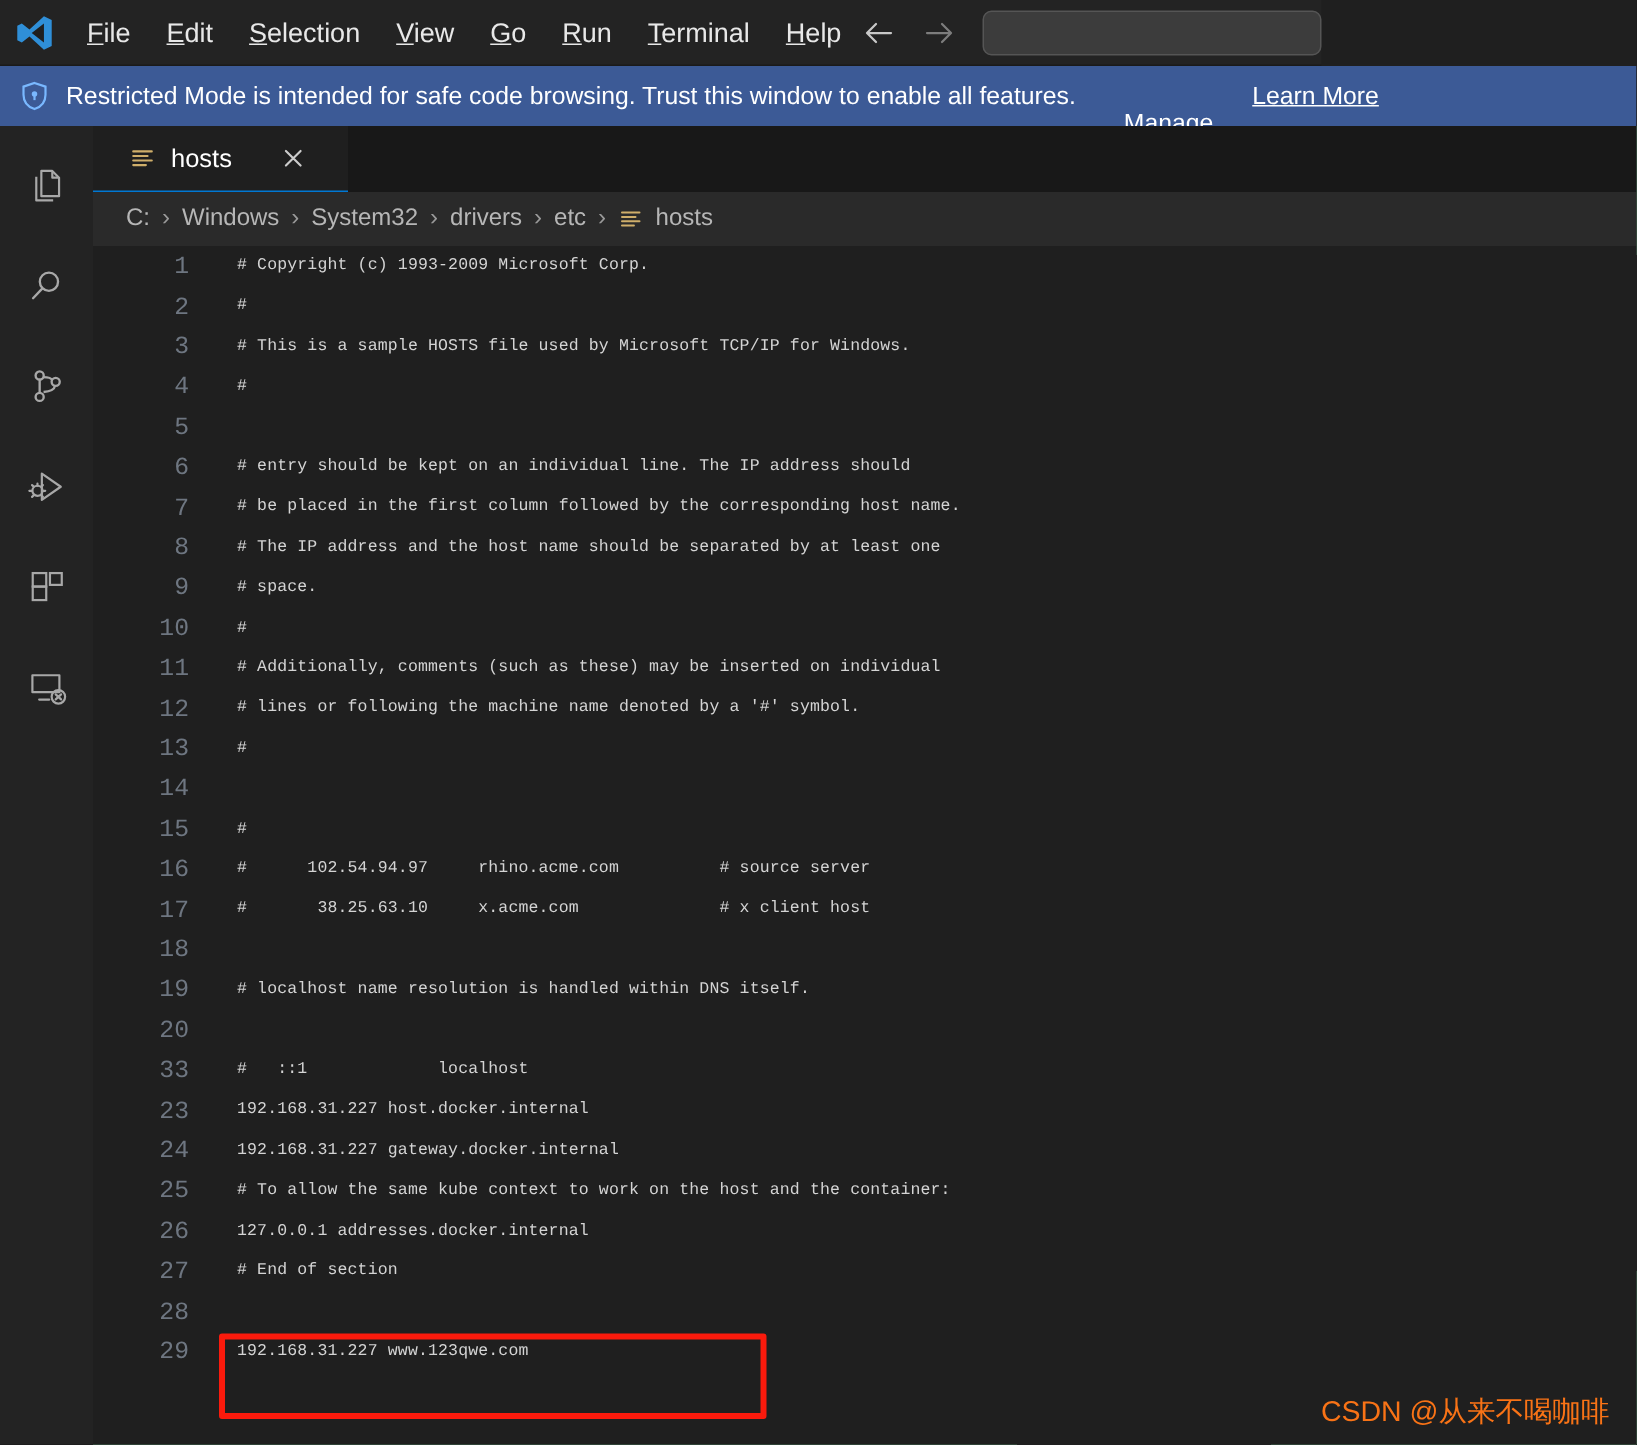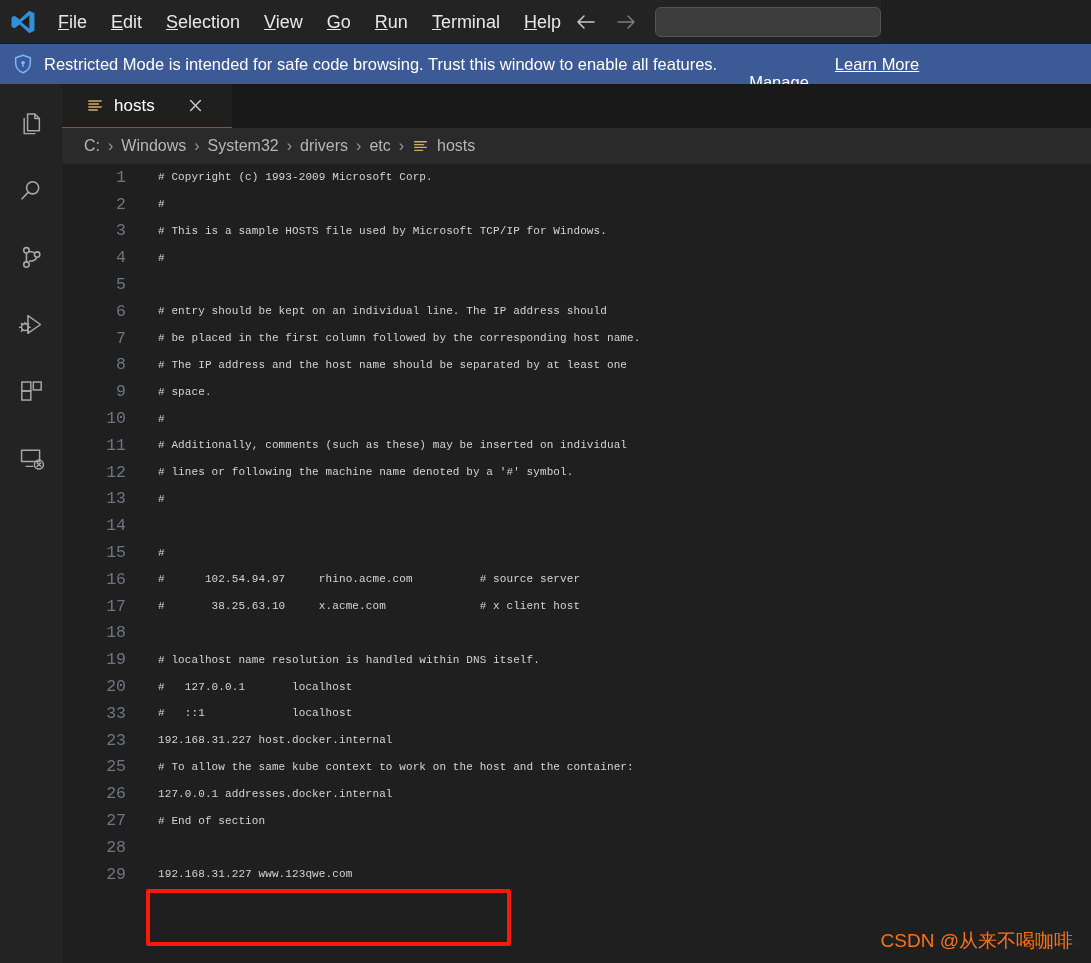--- a/index.html
+++ b/index.html
@@ -508,31 +508,34 @@
           <div class="code-line">
             <div class="ln">18</div>
             <div class="code-text"></div>
           </div>
           <div class="code-line">
             <div class="ln">19</div>
             <div class="code-text"># localhost name resolution is handled within DNS itself.</div>
           </div>
           <div class="code-line">
             <div class="ln">20</div>
-            <div class="code-text">#   127.0.0.1       localhost</div>
           </div>
           <div class="code-line">
             <div class="ln">33</div>
             <div class="code-text">#   ::1             localhost</div>
           </div>
           <div class="code-line">
             <div class="ln">23</div>
             <div class="code-text">192.168.31.227 host.docker.internal</div>
           </div>
           <div class="code-line">
+            <div class="ln">24</div>
+            <div class="code-text">192.168.31.227 gateway.docker.internal</div>
+          </div>
+          <div class="code-line">
             <div class="ln">25</div>
             <div class="code-text"># To allow the same kube context to work on the host and the container:</div>
           </div>
           <div class="code-line">
             <div class="ln">26</div>
             <div class="code-text">127.0.0.1 addresses.docker.internal</div>
           </div>
           <div class="code-line">
             <div class="ln">27</div>
             <div class="code-text"># End of section</div>

